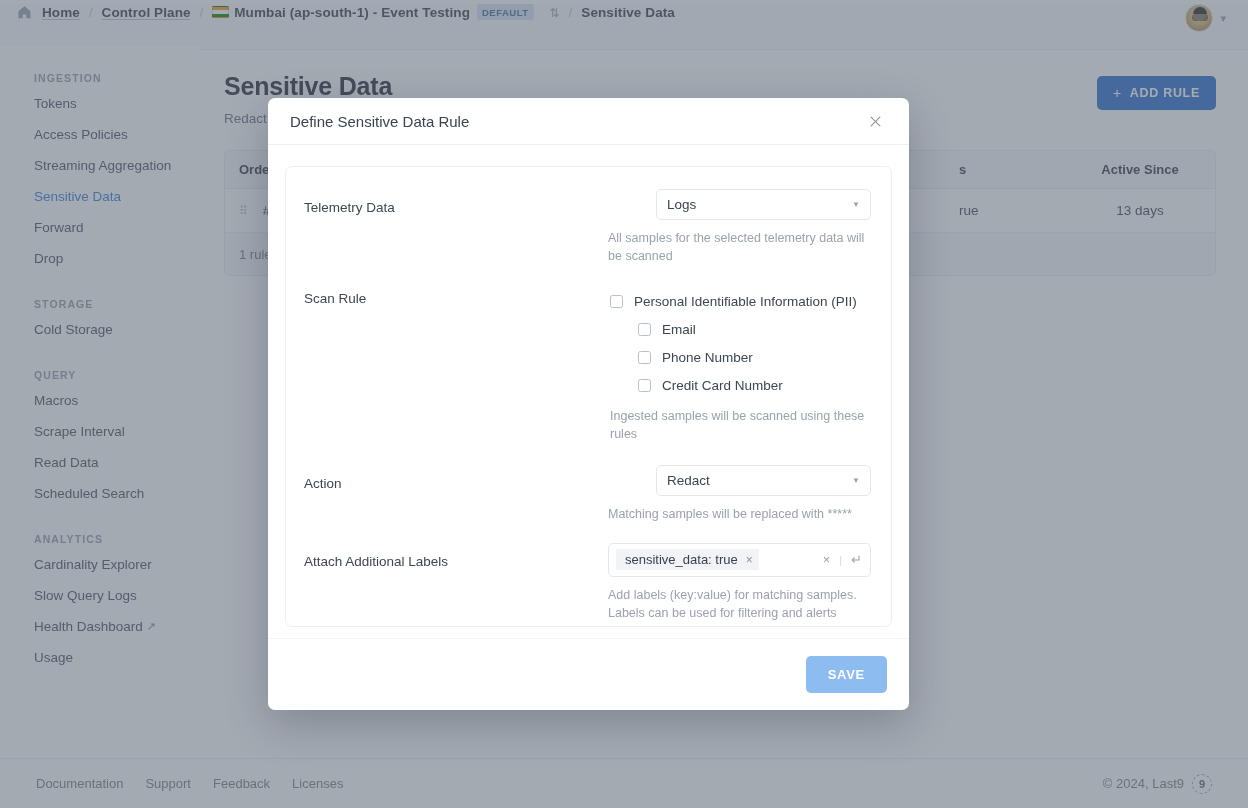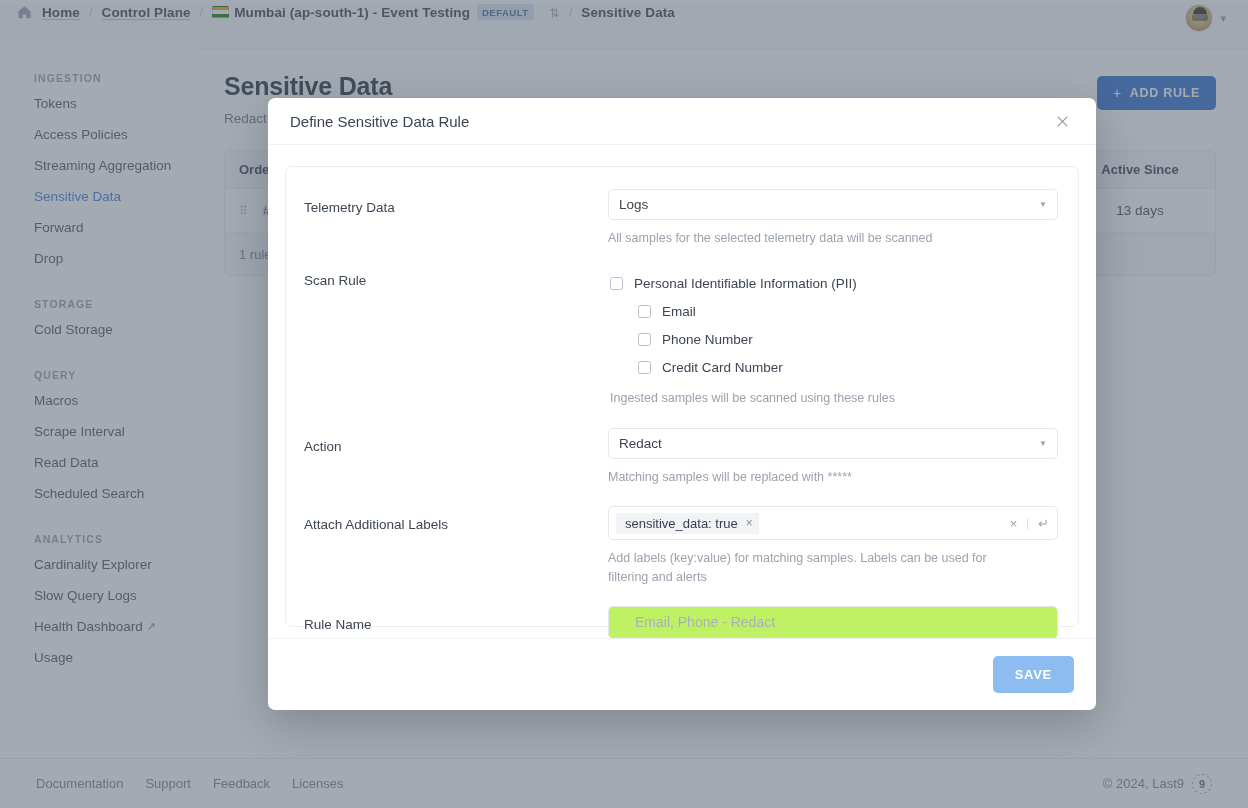--- a/index.html
+++ b/index.html
@@ -127,21 +127,21 @@
     border: 1.5px dashed #9aa2af; color: #5c6573;
     font-size: 11px; font-weight: 700;
     display: flex; align-items: center; justify-content: center;
   }
 
   
   .scrim { position: absolute; inset: 0; background: rgba(90,100,114,.55); }
 
   
   .modal {
-    position: absolute; left: 268px; top: 98px; width: 828px; height: 612px;
+    position: absolute; left: 268px; top: 98px; width: 641px; height: 612px;
     background: #ffffff; border-radius: 7px;
     box-shadow: 0 14px 44px rgba(16,24,40,.24);
     display: flex; flex-direction: column; overflow: hidden;
   }
   .modal-head {
     height: 47px; display: flex; align-items: center;
     padding: 0 22px; border-bottom: 1px solid #eef0f3; flex: 0 0 auto;
   }
   .modal-title { font-size: 15px; font-weight: 400; color: #3a4350; }
   .modal-close {
@@ -158,21 +158,21 @@
   .flabel {
     width: 304px; flex: 0 0 304px; font-size: 13.5px; color: #3d4654;
     padding-top: 11px;
   }
   .fcontrol { flex: 1 1 auto; }
   .select-box {
     height: 31px; border: 1px solid #e4e7ec; border-radius: 5px; background: #fff;
     display: flex; align-items: center; padding: 0 10px; cursor: pointer;
     font-size: 13.5px; color: #3b4椒;
   }
-  .select-box { color: #3b4450; }
+  .select-box { color: #3b4450; margin-left: 48px; }
   .caret { margin-left: auto; color: #9aa2ae; font-size: 8px; }
   .hint { font-size: 12.5px; color: #9aa2ae; margin-top: 9px; line-height: 1.45; }
   .hint.wide { max-width: 392px; }
 
   .cb-line { display: flex; align-items: center; gap: 11px; height: 28px; }
   .cb-line.indent { padding-left: 28px; }
   .cb {
     width: 13px; height: 13px; border: 1.3px solid #b9c0cb; border-radius: 2.5px;
     background: #fff; flex: 0 0 auto; cursor: pointer;
   }

